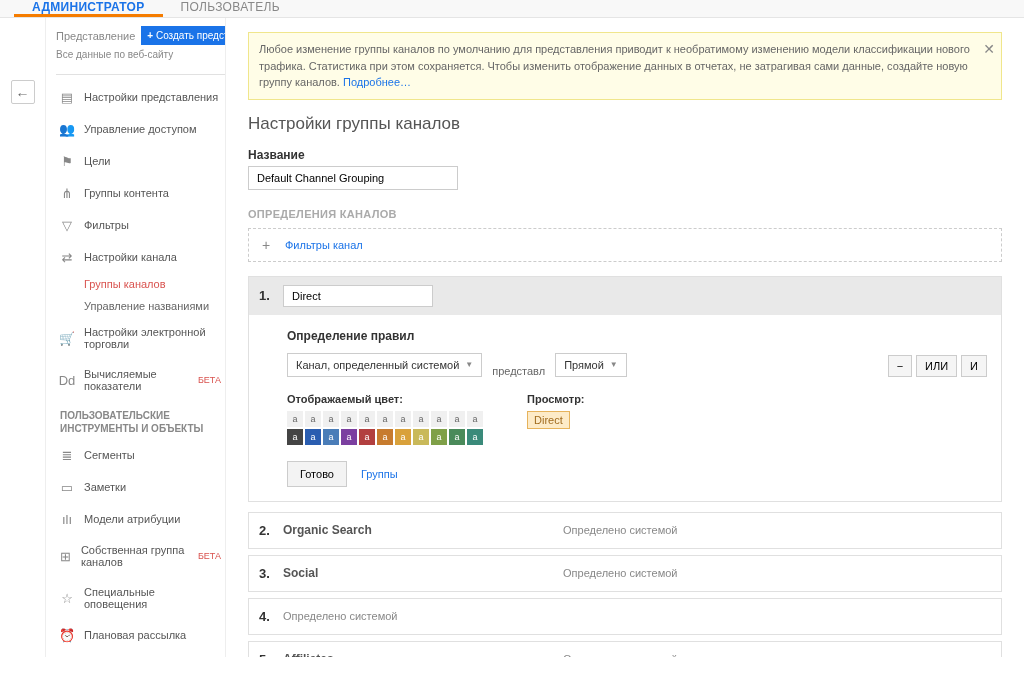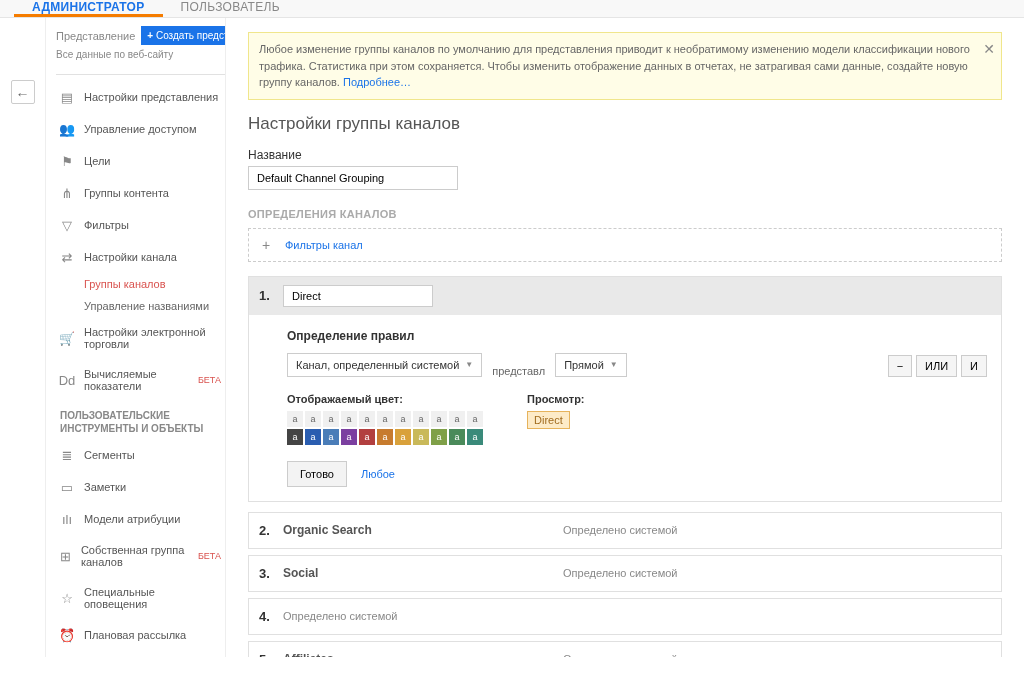--- a/index.html
+++ b/index.html
@@ -21,21 +21,21 @@
 .sb-item .ic{width:14px;height:14px;display:flex;align-items:center;justify-content:center;color:#888;font-size:13px}
 .sb-subitem{padding:5px 4px 5px 28px;font-size:11px;color:#666;cursor:pointer}
 .sb-subitem.active{color:#d9534f}
 .sb-section{font-size:10px;color:#888;padding:8px 4px 4px;font-weight:600;line-height:1.3}
 .beta{color:#d9534f;font-size:9px;margin-left:2px}
 .main{flex:1;padding:14px 22px;overflow-y:auto}
 .alert{background:#fffde7;border:1px solid #f0e68c;padding:8px 24px 8px 10px;font-size:11px;color:#666;position:relative;line-height:1.5;margin-bottom:14px}
 .alert a{color:#1a73e8;text-decoration:none}
 .alert-close{position:absolute;right:6px;top:6px;cursor:pointer;font-size:14px;color:#888}
 .page-title{font-size:17px;color:#555;margin-bottom:14px;font-weight:400}
-.field-label{font-size:12px;font-weight:normal;color:#333;margin-bottom:4px}
+.field-label{font-size:12px;font-weight:bold;color:#333;margin-bottom:4px}
 .text-input{border:1px solid #ccc;padding:5px 8px;font-size:11px;width:210px}
 .section-label{font-size:11px;color:#aaa;font-weight:600;letter-spacing:.3px;margin:18px 0 8px}
 .add-row{border:1px dashed #ccc;display:flex;align-items:center;padding:8px;margin-bottom:14px}
 .add-plus{width:18px;text-align:center;color:#888;font-size:14px;margin-right:10px;cursor:pointer}
 .add-label{color:#1a73e8;font-size:11px;cursor:pointer}
 .ch-box{border:1px solid #e0e0e0;margin-bottom:10px}
 .ch-head{background:#e9e9e9;display:flex;align-items:center;padding:8px 10px}
 .ch-num{font-size:13px;font-weight:bold;color:#333;width:24px}
 .ch-name-input{border:1px solid #ccc;padding:4px 8px;font-size:11px;width:150px}
 .ch-body{padding:14px 14px 14px 38px}
@@ -217,21 +217,21 @@
                   <div class="swatch" style="background: rgb(58, 138, 122);">a</div>
                 </div>
           </div>
           <div>
             <div class="color-label">Просмотр:</div>
             <span class="preview-chip">Direct</span>
           </div>
         </div>
         <div class="actions">
           <button class="btn">Готово</button>
-          <span class="link">Любое</span>
+          <span class="link">Группы</span>
         </div>
       </div>
     </div>
     <div id="rows">
           <div class="list-row">
             <span class="num">2.</span>
             <span class="name">Organic Search</span>
             <span class="sys">Определено системой</span>
           </div>
           <div class="list-row">

